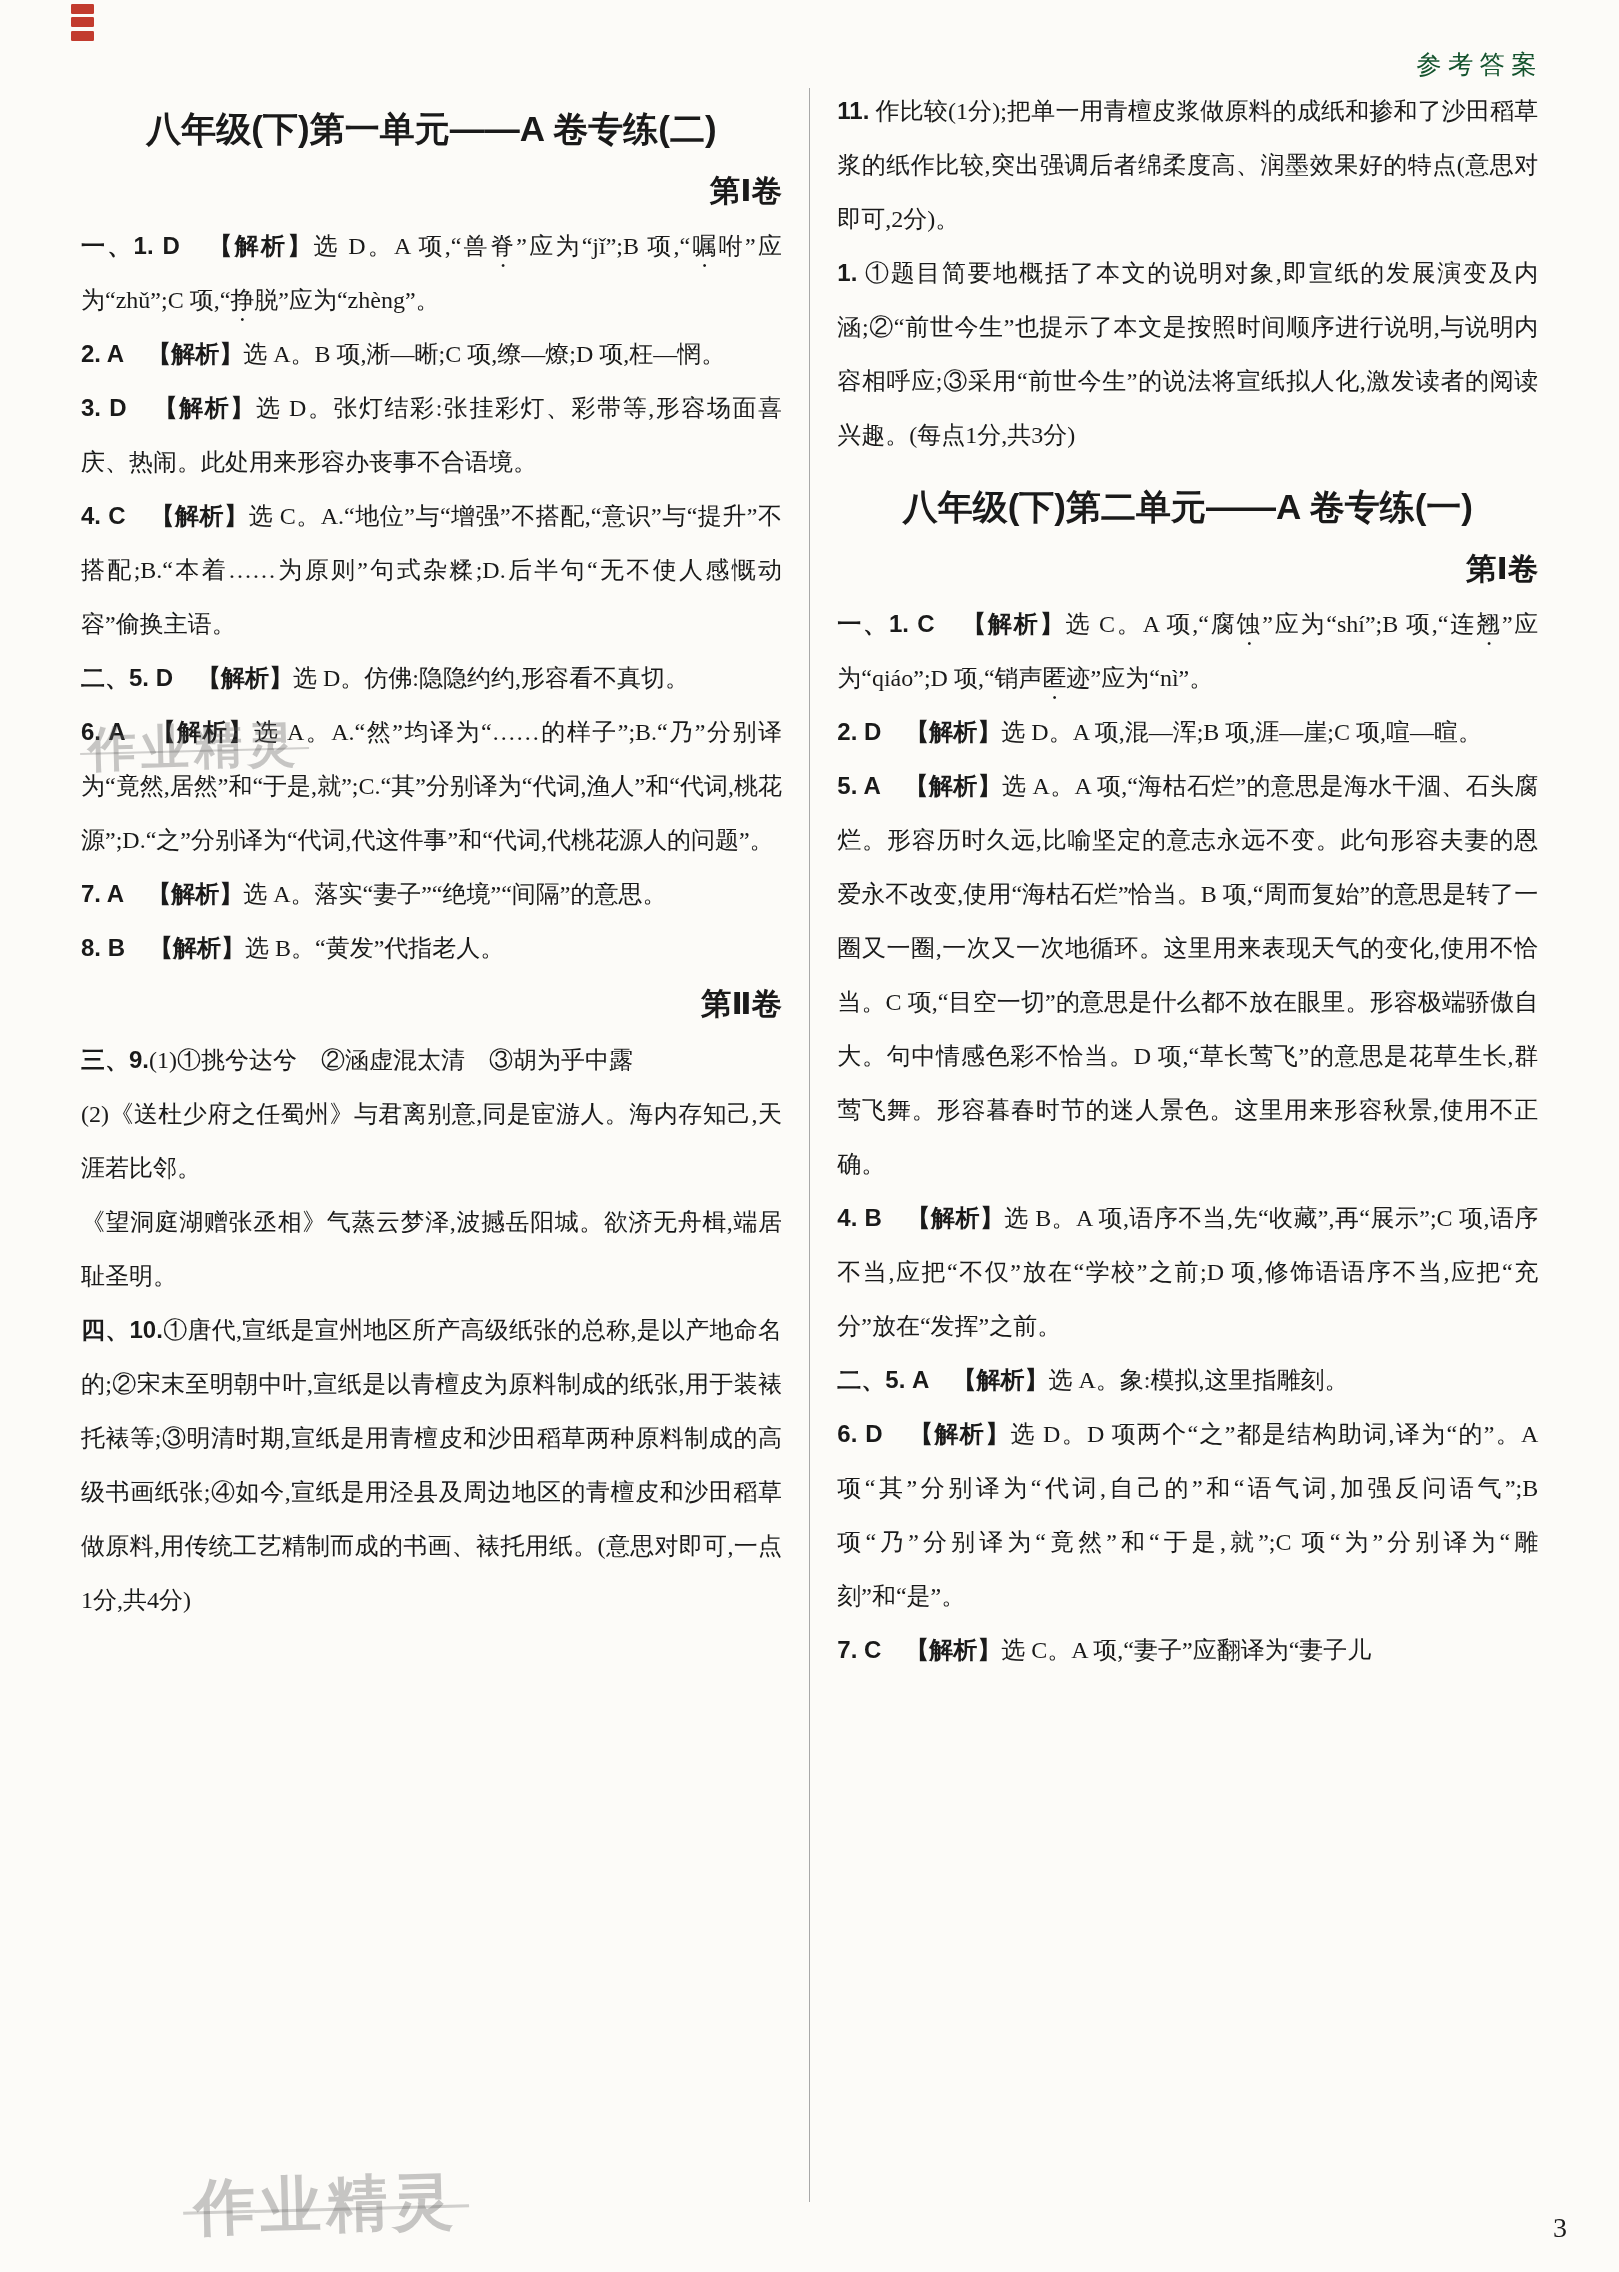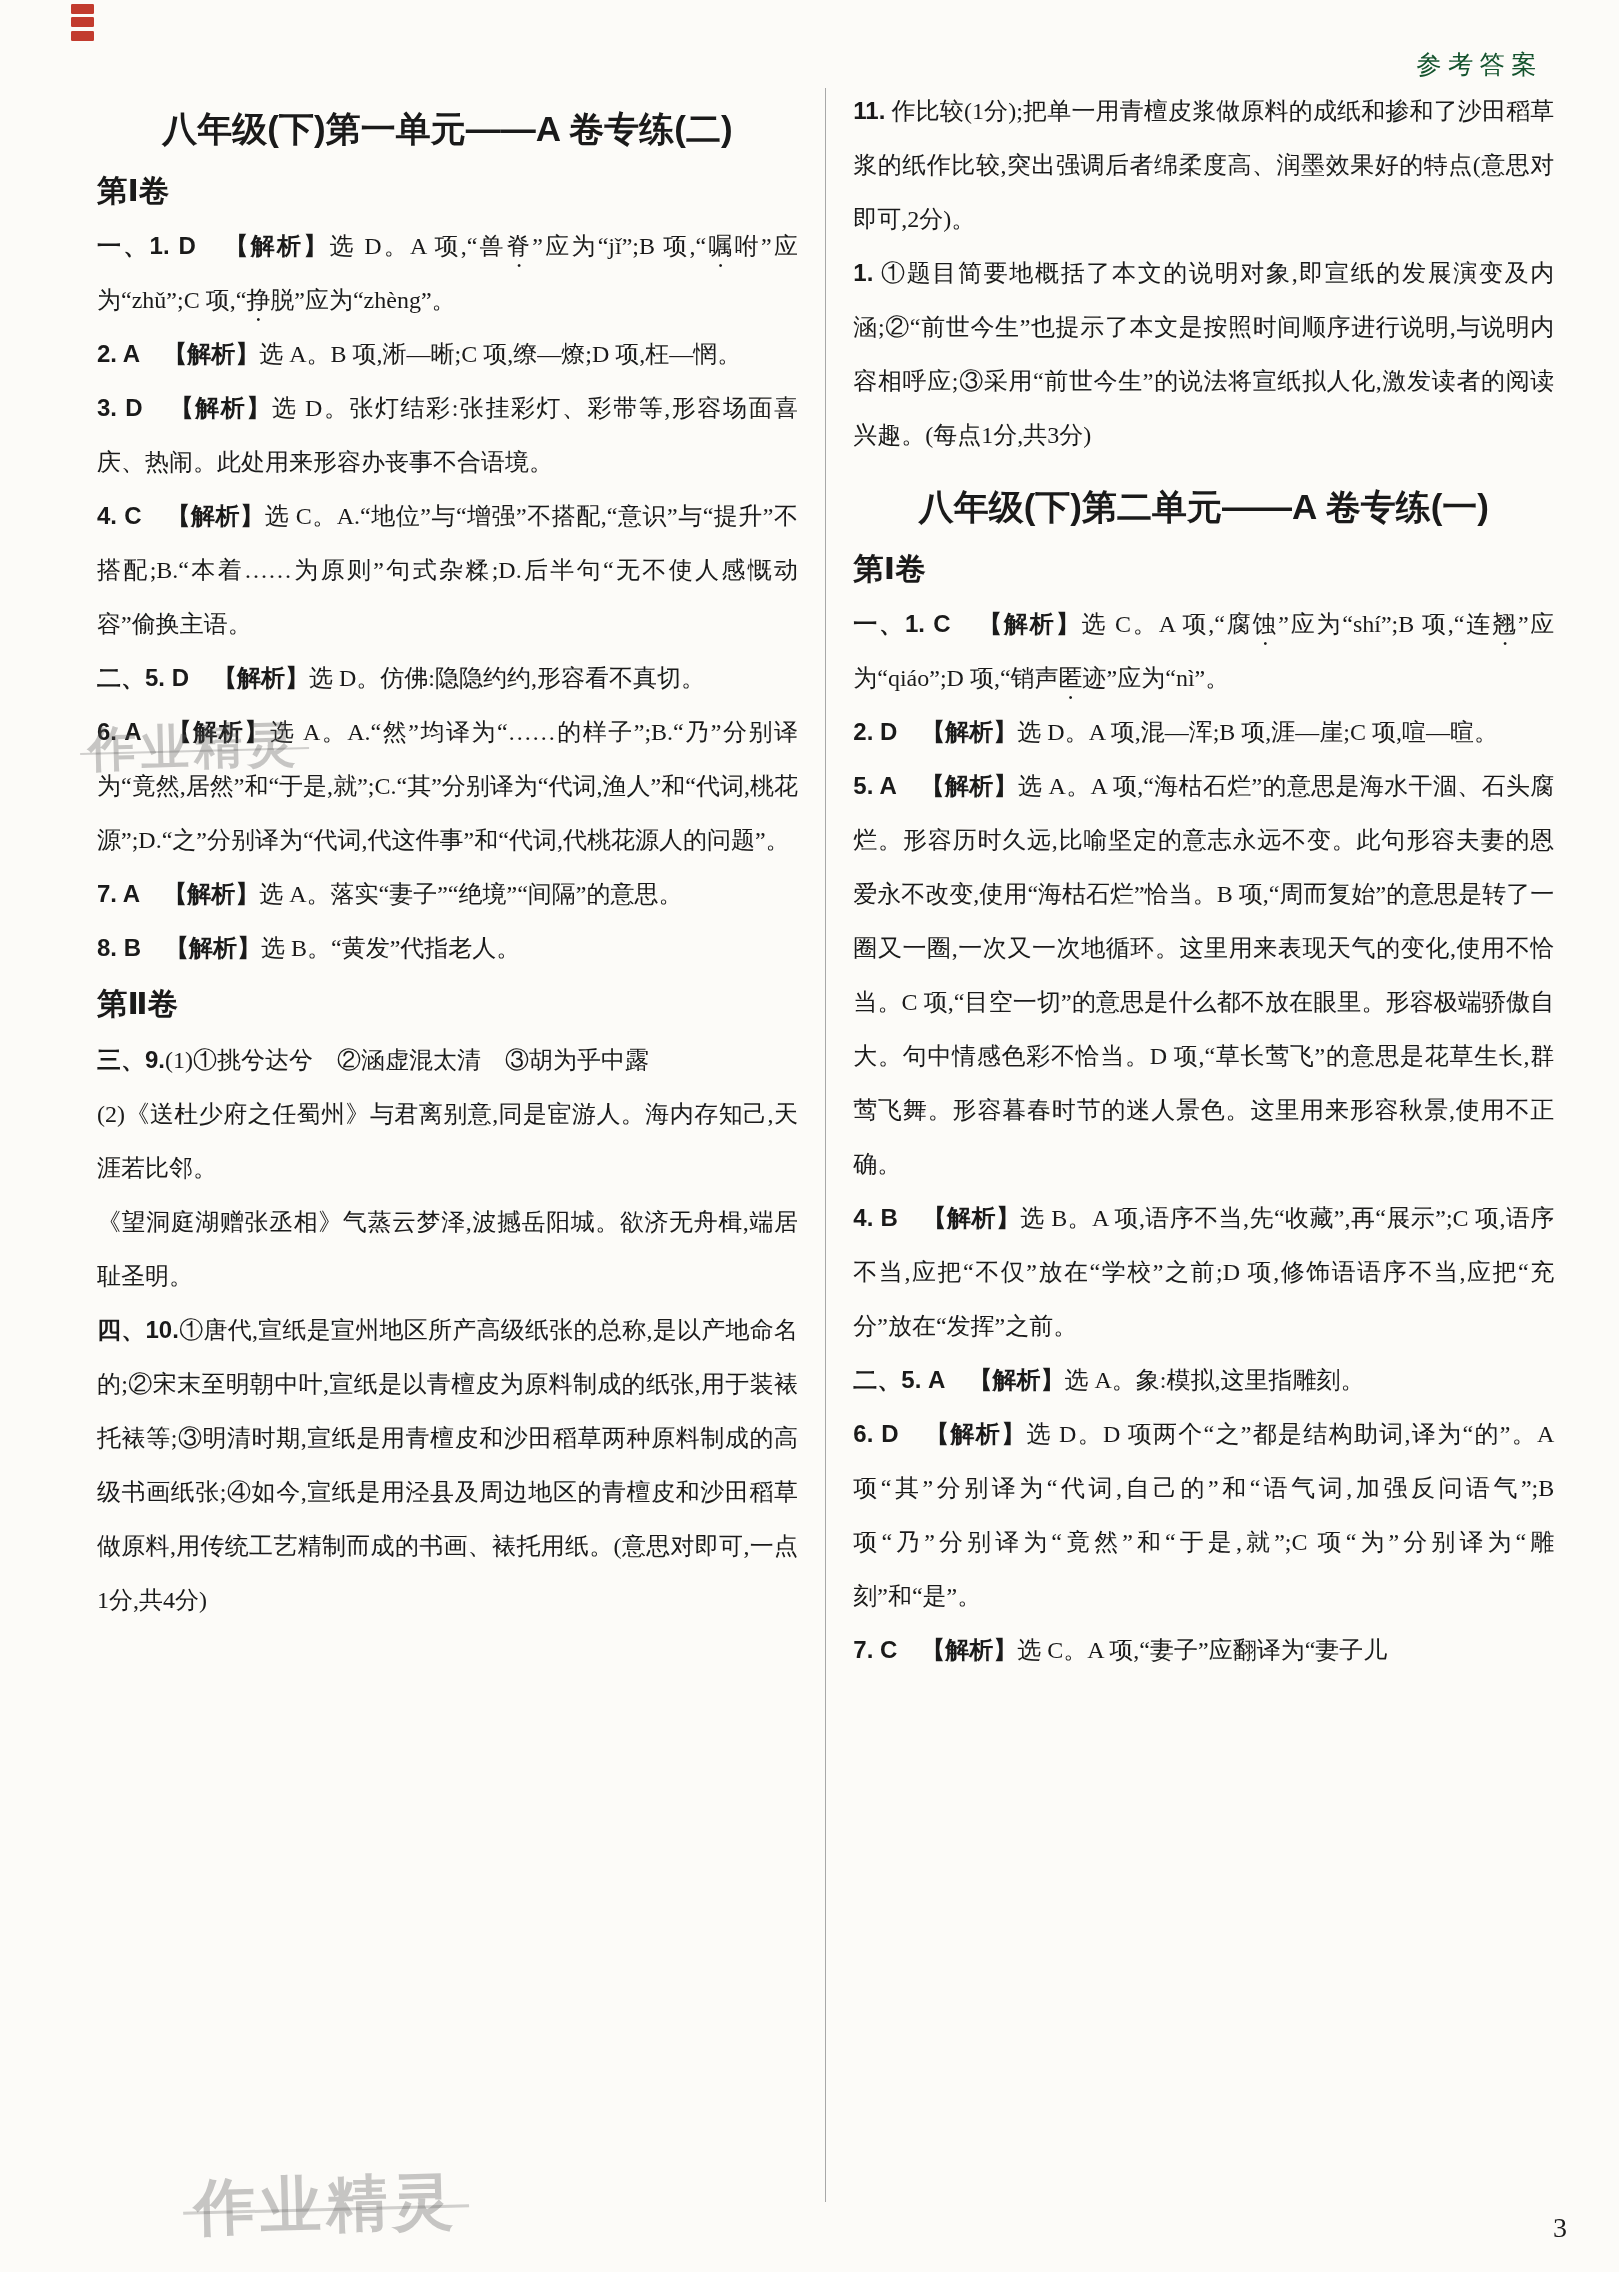--- a/index.html
+++ b/index.html
@@ -10,21 +10,21 @@
     background: #fcfbf8;
     color: #1a1a1a;
     font-family: "Liberation Serif", "DejaVu Serif", serif;
     overflow: hidden;
   }
   .header-right {
     position: absolute; top: 48px; right: 77px;
     font-size: 25.4px; letter-spacing: 6.3px; color: #14532d;
   }
   .content {
-    position: absolute; top: 84px; left: 97px;
+    position: absolute; top: 84px; left: 81px;
     display: flex; align-items: flex-start;
   }
   .col { width: 701px; }
   .divider {
     width: 1.3px; min-height: 2114px; align-self: stretch;
     background: var(--divider-color, #a8a8a8);
     margin: 3.8px 27px 0 27px;
   }
   .para {
     margin: 0;
@@ -40,21 +40,21 @@
     text-emphasis: filled dot; text-emphasis-position: under left;
   }
   .title {
     font-size: 35px; font-weight: bold; line-height: 56px;
     font-family: "Liberation Sans", "DejaVu Sans", sans-serif;
     text-align: center; margin: 16.5px 0 6.3px;
   }
   .section {
     font-size: 30.5px; font-weight: bold; line-height: 55px;
     font-family: "Liberation Sans", "DejaVu Sans", sans-serif;
-    text-align: left; margin: 1.3px 0;
+    text-align: right; margin: 1.3px 0;
   }
   .watermark {
     position: absolute; white-space: nowrap;
     font-family: "Liberation Sans", "DejaVu Sans", sans-serif;
     font-weight: bold; letter-spacing: 5.1px;
     color: rgba(95, 95, 95, 0.34);
     transform: rotate(-1.5deg);
   }
   .watermark::after {
     content: ""; position: absolute; left: -4%; right: -4%; top: 54%;

